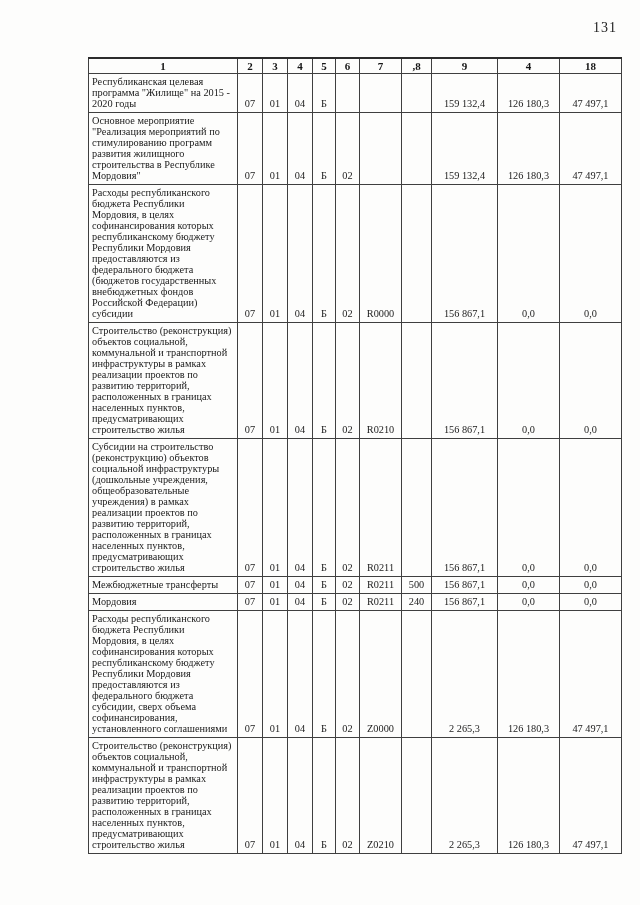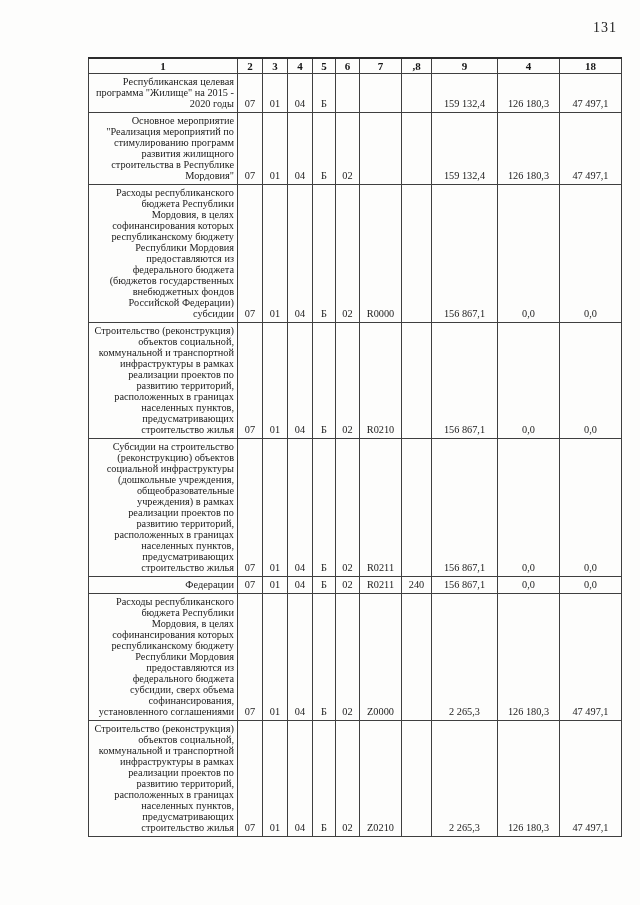--- a/index.html
+++ b/index.html
@@ -50,21 +50,21 @@
     color: #151515;
   }
   table.doc-table td {
     vertical-align: bottom;
     font-size: 10.3px;
     line-height: 11px;
     padding: 2px 3px 3px 3px;
     color: #1b1b1b;
   }
   td.desc {
-    text-align: right;
+    text-align: left;
     padding-left: 5px;
     padding-right: 4px;
   }
   td.code {
     text-align: center;
   }
   td.num {
     text-align: center;
     padding-right: 5px;
     white-space: nowrap;
@@ -165,21 +165,34 @@
           <td class="code">04</td>
           <td class="code">Б</td>
           <td class="code">02</td>
           <td class="code">R0211</td>
           <td class="code"></td>
           <td class="num">156 867,1</td>
           <td class="num">0,0</td>
           <td class="num">0,0</td>
         </tr>
         <tr>
-          <td class="desc">Федерации</td>
+          <td class="desc">Межбюджетные трансферты</td>
+          <td class="code">07</td>
+          <td class="code">01</td>
+          <td class="code">04</td>
+          <td class="code">Б</td>
+          <td class="code">02</td>
+          <td class="code">R0211</td>
+          <td class="code">500</td>
+          <td class="num">156 867,1</td>
+          <td class="num">0,0</td>
+          <td class="num">0,0</td>
+        </tr>
+        <tr>
+          <td class="desc">Мордовия</td>
           <td class="code">07</td>
           <td class="code">01</td>
           <td class="code">04</td>
           <td class="code">Б</td>
           <td class="code">02</td>
           <td class="code">R0211</td>
           <td class="code">240</td>
           <td class="num">156 867,1</td>
           <td class="num">0,0</td>
           <td class="num">0,0</td>

